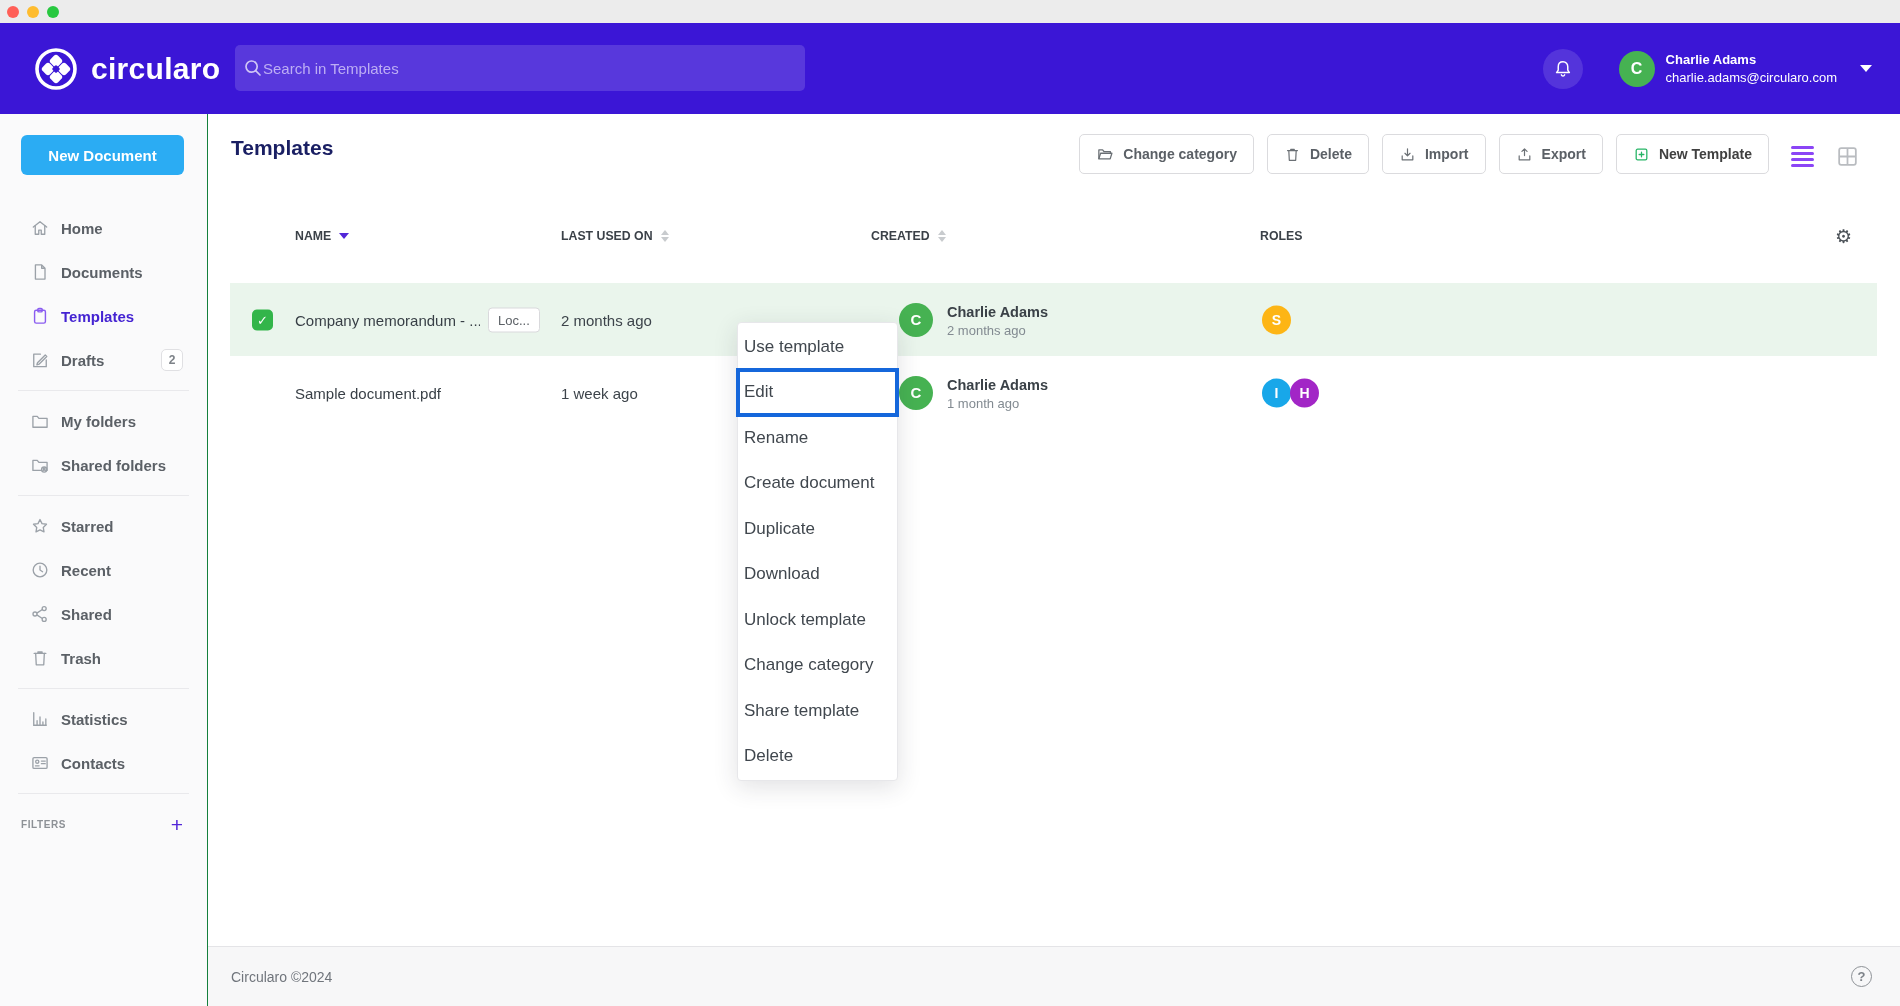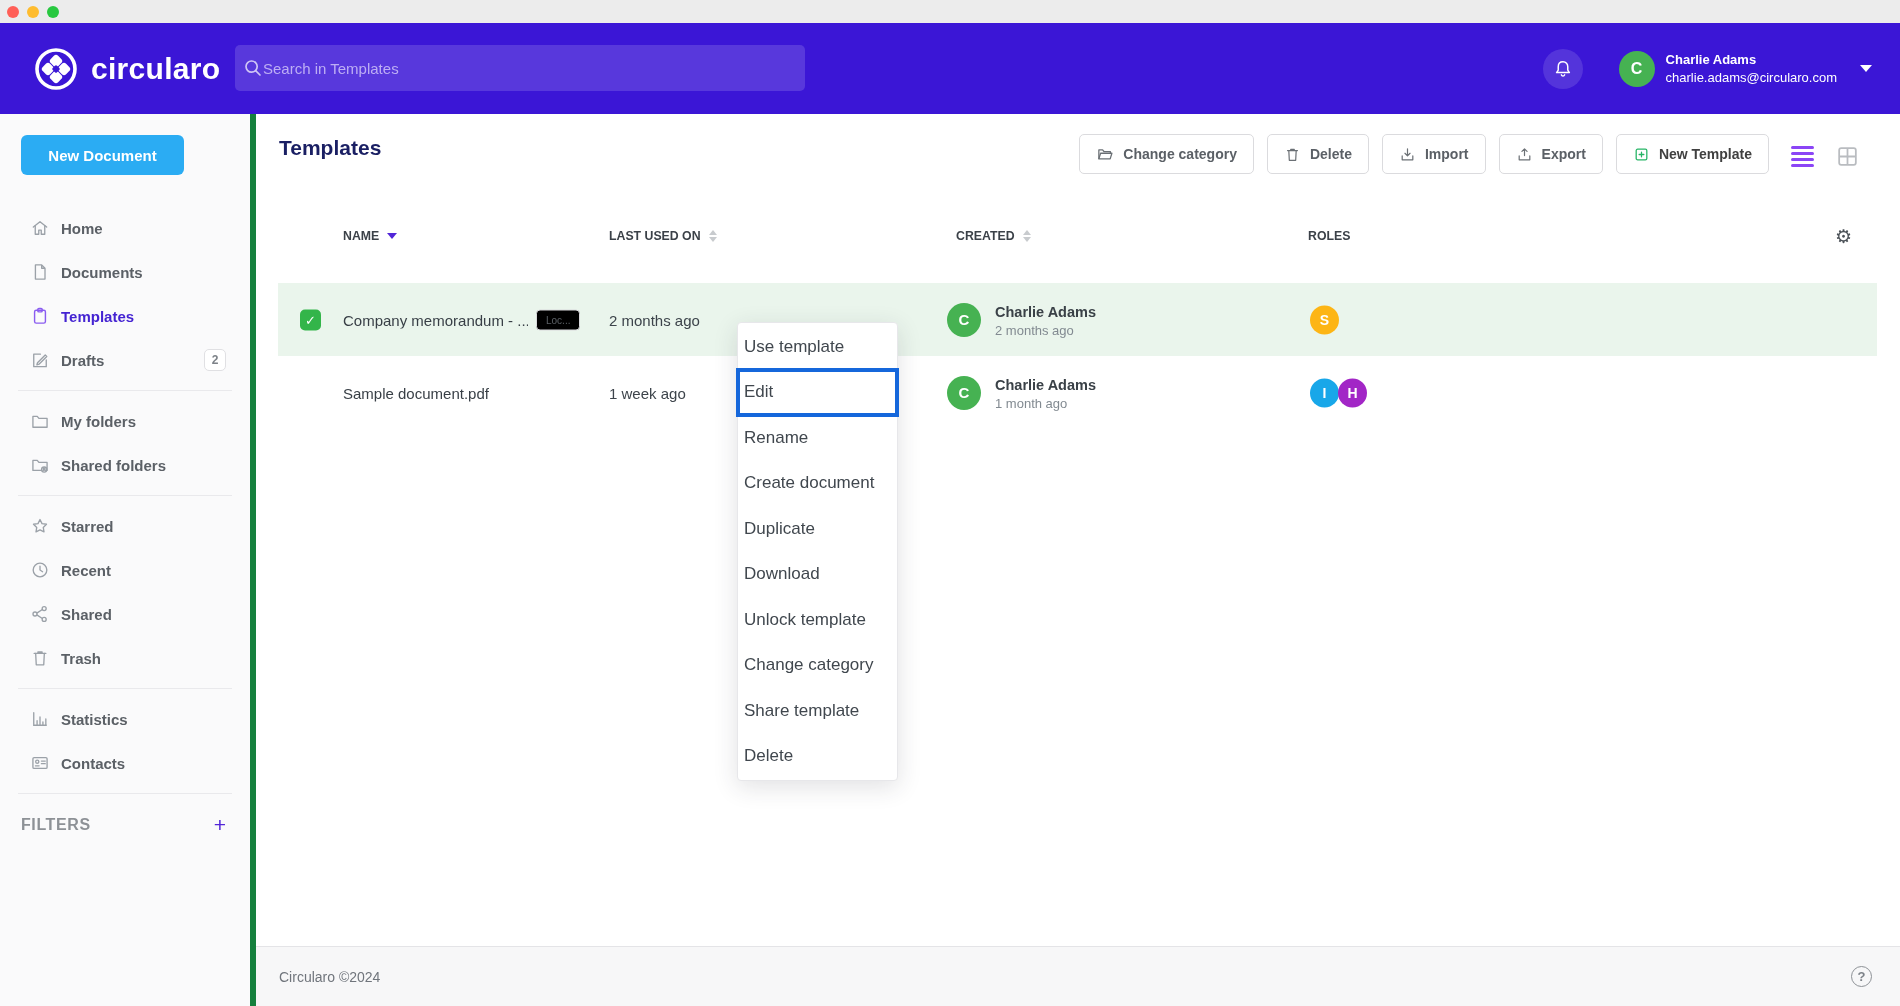--- a/index.html
+++ b/index.html
@@ -27,74 +27,74 @@
     justify-content:center;font-weight:700;font-size:16px}
   .user-name{font-size:13px;font-weight:700;line-height:1.45}
   .user-email{font-size:13px;font-weight:400;line-height:1.2}
   .caret-down{width:0;height:0;border-left:6px solid transparent;border-right:6px solid transparent;
     border-top:7px solid #fff;margin-left:12px}
 
   
   .app{display:flex;height:892px}
 
   
-  .sidebar{width:256px;background:#fafafb;border-right:6px solid #15803d;flex-shrink:0}
+  .sidebar{width:208px;background:#fafafb;border-right:1px solid #15803d;flex-shrink:0}
   .new-doc{display:block;margin:21px 0 0 21px;width:163px;height:40px;background:#2bacf3;border:none;
     border-radius:6px;color:#fff;font-weight:700;font-size:15px;font-family:inherit;cursor:pointer}
   .nav{margin-top:31px}
   .nav-item{height:44px;display:flex;align-items:center;padding-left:30px;gap:11px;color:#5b6066;
     font-size:15px;font-weight:600;cursor:pointer}
   .nav-item svg{color:#9ba1a8;flex-shrink:0}
   .nav-item.active{color:#4423d2}
   .nav-item.active svg{color:#8a5cf0}
   .nav-badge{margin-left:auto;margin-right:24px;min-width:22px;height:22px;border:1px solid #e0e0e3;
     border-radius:5px;background:#fff;color:#7d8288;font-size:12px;display:flex;align-items:center;
     justify-content:center;padding:0 5px}
   .nav-div{height:1px;background:#e9e9ec;margin:8px 18px}
   .filters-row{display:flex;align-items:center;padding:12px 24px 0 21px}
-  .filters-label{font-size:16px;color:#8d9196;letter-spacing:.6px;font-weight:600}
+  .filters-label{font-size:10px;color:#8d9196;letter-spacing:.6px;font-weight:600}
   .filters-plus{margin-left:auto;color:#5226d8;font-size:21px;font-weight:400;line-height:1;cursor:pointer}
 
   
   .main{flex:1;position:relative;background:#fff}
   .page-title{position:absolute;left:23px;top:22px;font-size:21px;font-weight:800;color:#1a1f63}
   .toolbar{position:absolute;top:20px;right:131px;display:flex;gap:13px}
   .tbtn{height:40px;padding:0 16px;background:#fff;border:1px solid #dbdbde;border-radius:5px;
     display:flex;align-items:center;gap:9px;font-size:14px;font-weight:600;color:#5b6066;
     font-family:inherit;cursor:pointer;white-space:nowrap}
   .tbtn svg{color:#6b7075}
   .tbtn.green{color:#404040}
   .tbtn.green svg{color:#26b566}
   .view-toggles{position:absolute;top:30px;right:40px;display:flex;gap:21px;align-items:center}
   .list-icon{display:flex;flex-direction:column;gap:3px;cursor:pointer}
   .list-icon span{width:23px;height:3.2px;background:#8b45f6;border-radius:2px}
   .grid-icon{cursor:pointer;color:#b9bcc0}
 
   
   .thead{position:absolute;top:111px;left:0;right:0;height:28px;font-size:12.3px;font-weight:700;color:#3b4148}
   .th{position:absolute;top:4px;display:flex;align-items:center;gap:8px;cursor:pointer}
-  .th-name{left:87px}.th-used{left:353px}.th-created{left:700px}.th-roles{left:1052px;cursor:default}
+  .th-name{left:87px}.th-used{left:353px}.th-created{left:663px}.th-roles{left:1052px;cursor:default}
   .sort-desc{width:0;height:0;border-left:5px solid transparent;border-right:5px solid transparent;
     border-top:6px solid #5226d8}
   .sort-both{display:flex;flex-direction:column;gap:2px}
   .sort-both i{display:block;width:0;height:0;border-left:4px solid transparent;border-right:4px solid transparent}
   .sort-both .up{border-bottom:5px solid #c8cbce}
   .sort-both .down{border-top:5px solid #c8cbce}
   .gear{position:absolute;right:48px;top:0;font-size:19px;color:#4c5258;cursor:pointer;
     font-family:"DejaVu Sans",sans-serif}
 
   .row{position:absolute;left:22px;right:23px;height:73px}
   .row.selected{background:#eaf5ec}
   .row-1{top:169px}.row-2{top:242px}
   .cell{position:absolute;top:50%;transform:translateY(-50%)}
   .cell-check{left:22px;width:21px;height:21px;border-radius:5px;background:#33b54a;color:#fff;
     display:flex;align-items:center;justify-content:center;font-size:13px;font-weight:700;cursor:pointer}
   .cell-name{left:65px;font-size:15px;color:#383f46;max-width:185px;white-space:nowrap;overflow:hidden}
-  .cell-chip{left:258px;border:1px solid #d9d9dc;background:#000000;border-radius:4px;padding:4px 9px;
-    font-size:10px;color:#5c6166}
+  .cell-chip{left:258px;border:1px solid #d9d9dc;background:#ffffff;border-radius:4px;padding:4px 9px;
+    font-size:13px;color:#5c6166}
   .cell-used{left:331px;font-size:15px;color:#3d444b}
   .cell-created{left:669px;display:flex;align-items:center;gap:14px}
   .creator-avatar{width:34px;height:34px;border-radius:50%;background:#46b252;color:#fff;display:flex;
     align-items:center;justify-content:center;font-weight:700;font-size:15px}
   .creator-name{font-size:14.5px;color:#3a4147;font-weight:600;line-height:1.45}
   .creator-when{font-size:13px;color:#828a91;font-weight:400}
   .cell-roles{left:1032px;display:flex}
   .role{width:29px;height:29px;border-radius:50%;color:#fff;font-weight:700;font-size:14px;
     display:flex;align-items:center;justify-content:center;margin-right:-1px}
 

